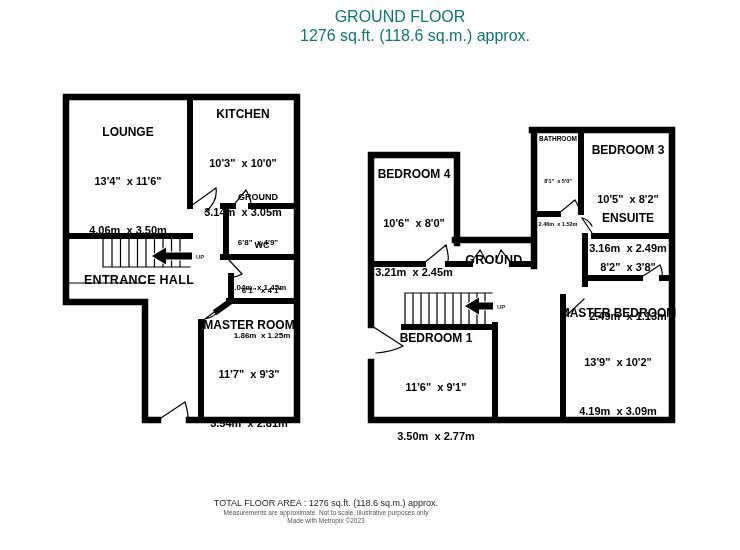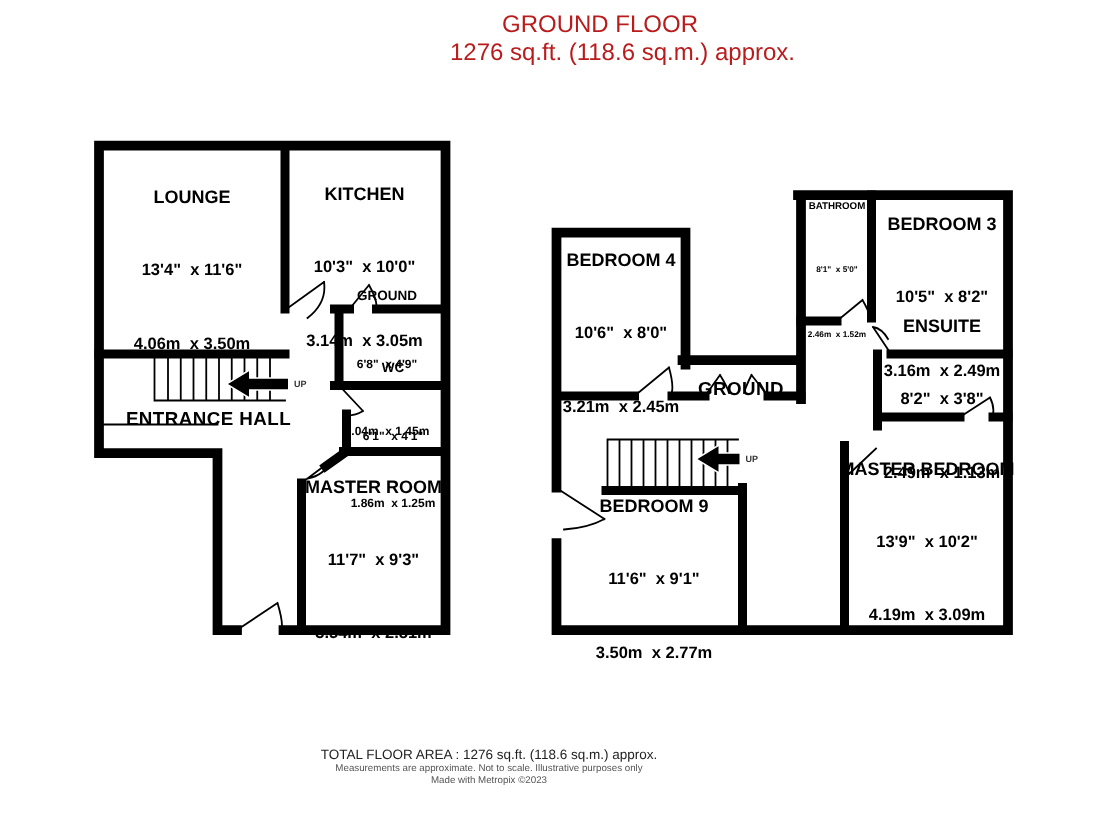--- a/index.html
+++ b/index.html
@@ -1,20 +1,20 @@
 <!DOCTYPE html>
 <html><head>
 <meta charset="utf-8">
 <style>
   html,body{margin:0;padding:0}
   body{
     width:740px;height:550px;position:relative;overflow:hidden;
     background:#ffffff;font-family:"Liberation Sans",sans-serif;color:#000;
   }
-  .title-line{position:absolute;transform:translateX(-50%);font-size:16px;color:#b91c1c;white-space:pre}
+  .title-line{position:absolute;transform:translateX(-50%);font-size:16px;color:#0f766e;white-space:pre}
   #plan-svg{position:absolute;left:0;top:0}
   .label{position:absolute;transform:translate(-50%,-50%);text-align:center;font-weight:bold;color:#000;white-space:pre}
   .label .nm{font-size:12px;line-height:13px}
   .label .dim{font-size:11px;line-height:13px}
   .label.small .nm{font-size:9px;line-height:10px}
   .label.small .dim{font-size:8px;line-height:9px}
   .label.tiny .nm{font-size:6.5px;line-height:7px}
   .label.tiny .dim{font-size:5.5px;line-height:7px}
   .label.single .nm{font-size:12.5px;letter-spacing:.3px}
   .up-label{position:absolute;transform:translateY(-50%);font-size:6px;font-weight:bold;color:#333}
@@ -45,21 +45,21 @@
     <path stroke-width="1.2" d="M423,264 L446,245 M446,245 Q449,256 448,261 M470,264 L480,250 M480,250 Q485,258 486,262 M512,264 L501,250 M501,250 Q497,258 496,262 M558,214 L575,200 M575,200 Q579,207 580,211 M594,236 L582,218 M582,218 Q588,219 592,226 M640,278 L660,265 M660,265 Q663,271 662,276 M584,299 L566,316 M566,316 Q564,310 564,305 M372,326 L403,346 M403,346 Q392,352 376,353"></path>
     <path fill="#000" stroke="#fff" stroke-width="2" paint-order="stroke" d="M493,302.5 H479 V297.5 L465,306 L479,314.5 V309.5 H493 Z"></path>
   </g>
 </svg>
 
 <div class="label" style="left:128px;top:172px">
   <div class="nm">LOUNGE</div>
   <div class="dim">13'4"  x 11'6"</div>
   <div class="dim">4.06m  x 3.50m</div>
 </div>
-<div class="label" style="left:243px;top:170px">
+<div class="label" style="left:243px;top:154px">
   <div class="nm">KITCHEN</div>
   <div class="dim">10'3"  x 10'0"</div>
   <div class="dim">3.14m  x 3.05m</div>
 </div>
 <div class="label small" style="left:258px;top:233px">
   <div class="nm">GROUND</div>
   <div class="dim">6'8"  x 4'9"</div>
   <div class="dim">2.04m  x 1.45m</div>
 </div>
 <div class="label small" style="left:262px;top:281px">
@@ -93,21 +93,21 @@
 </div>
 <div class="label single" style="left:494px;top:251px">
   <div class="nm">GROUND</div>
 </div>
 <div class="label" style="left:628px;top:258px">
   <div class="nm">ENSUITE</div>
   <div class="dim">8'2"  x 3'8"</div>
   <div class="dim">2.49m  x 1.13m</div>
 </div>
 <div class="label" style="left:436px;top:378px">
-  <div class="nm">BEDROOM 9</div>
+  <div class="nm">BEDROOM 1</div>
   <div class="dim">11'6"  x 9'1"</div>
   <div class="dim">3.50m  x 2.77m</div>
 </div>
 <div class="label" style="left:618px;top:353px">
   <div class="nm">MASTER BEDROOM</div>
   <div class="dim">13'9"  x 10'2"</div>
   <div class="dim">4.19m  x 3.09m</div>
 </div>
 
 <div class="up-label" style="left:196px;top:257px">UP</div>

